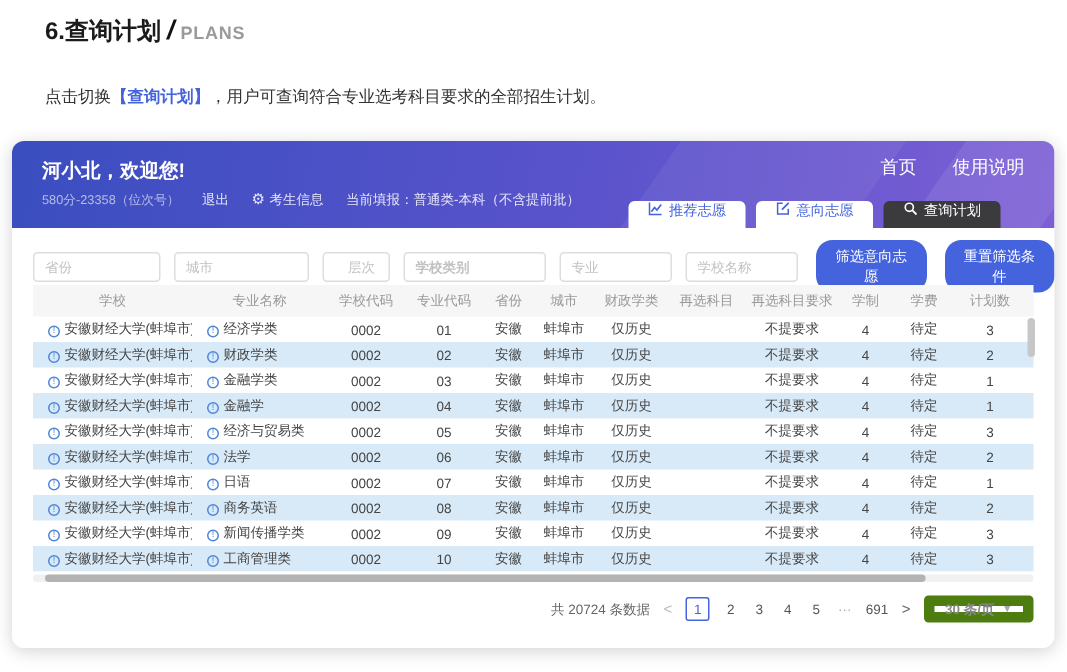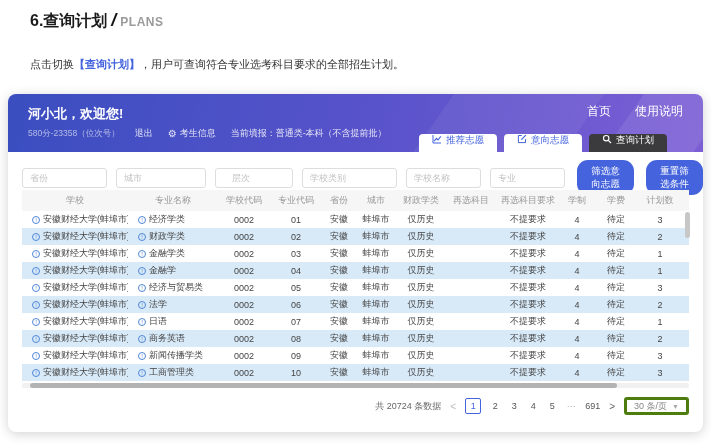--- a/index.html
+++ b/index.html
@@ -36,21 +36,21 @@
   .tab { height:18px; padding:0 13px; border-radius:4px 4px 0 0; background:#fff; color:var(--accent,#4161d8);
          font-size:9.5px; display:flex; gap:4px; cursor:pointer; }
   .tab.active { background:#3b3b3d; color:#fff; }
   .tab svg { display:block; }
 
   
   .filters { position:absolute; left:14px; top:66px; display:flex; gap:9px; align-items:center; }
   .filters input { height:20px; border:1px solid #ddd; border-radius:3px; font-size:9px; padding:0 7px; color:#666; outline:none; }
   .filters input::placeholder { color:#c2c2c2; }
   .filters input:nth-child(1){ width:85px; } .filters input:nth-child(2){ width:90px; }
-  .filters input:nth-child(3){ width:78px;padding-left:16px; } .filters input:nth-child(4){ width:95px; }
+  .filters input:nth-child(3){ width:45px;padding-left:16px; } .filters input:nth-child(4){ width:95px;font-weight:bold; }
   .filters input:nth-child(5){ width:75px; } .filters input:nth-child(6){ width:75px; }
   .pill { height:35px; padding:0 12px; border:none; border-radius:11px; background:var(--accent,#4a68e0);
           color:#fff; font-size:9.5px; cursor:pointer; margin-left:3px; font-family:inherit; }
 
   
   .table-wrap { position:absolute; left:14px; top:96px; width:667px; overflow:hidden; }
   table { border-collapse:collapse; table-layout:fixed; width:712px; }
   col.c1{width:106px} col.c2{width:90px} col.c3{width:52px} col.c4{width:52px} col.c5{width:34px}
   col.c6{width:40px} col.c7{width:50px} col.c8{width:50px} col.c9{width:64px} col.c10{width:34px}
   col.c11{width:44px} col.c12{width:44px} col.c13{width:52px}
@@ -68,22 +68,22 @@
 
   
   .pagination { position:absolute; right:14px; top:303px; display:flex; align-items:center; gap:9px;
                 font-size:9px; color:#666; }
   .pg-arrow { color:#bbb; cursor:pointer; font-size:10px; }
   .pg-arrow.next { color:#666; }
   .pg-num { color:#555; cursor:pointer; min-width:10px; text-align:center; }
   .pg-num.active { width:16px; height:16px; line-height:14px; border:1px solid var(--accent,#4a68e0);
                    border-radius:2px; color:var(--accent,#4a68e0); background:#fff; }
   .pg-num.dots { color:#aaa; cursor:default; }
-  .page-size { display:flex; align-items:center; gap:5px; height:18px; padding:0 7px; border:3px solid #4d7c0f;
-               border-radius:3px; color:#888; cursor:pointer; }
+  .page-size { display:flex; align-items:center; gap:5px; height:18px; padding:0 7px; border:7px solid #4d7c0f;
+               border-radius:3px; color:#888; cursor:pointer;font-weight:bold; }
   .page-size .chev { font-size:7px; color:#aaa; }
 </style>
 </head>
 <body style="--accent: #4463dd; --header-grad-left: #3a4ec0; --header-grad-right: #7d5fd5; --tab-active-bg: #3b3b3d; --row-alt: #d8eaf8;">
 
 <div class="page">
 
   <div class="doc-heading">
     <span>6.</span><span>查询计划</span><span class="slash">/</span><span class="en">PLANS</span>
   </div>
@@ -140,22 +140,22 @@
             <span>查询计划</span>
           </div>
         </div>
     </div>
 
     <div class="filters" id="filters">
         <input placeholder="省份" style="">
         <input placeholder="城市" style="">
         <input placeholder="层次" style="">
         <input placeholder="学校类别" style="">
+        <input placeholder="专业" style="">
         <input placeholder="学校名称" style="">
-        <input placeholder="专业" style="">
         <button class="pill">筛选意向志愿</button>
         <button class="pill">重置筛选条件</button>
       </div>
 
     <div class="table-wrap">
       <table>
         <colgroup>
           <col class="c1">
             <col class="c2">
             <col class="c3">

